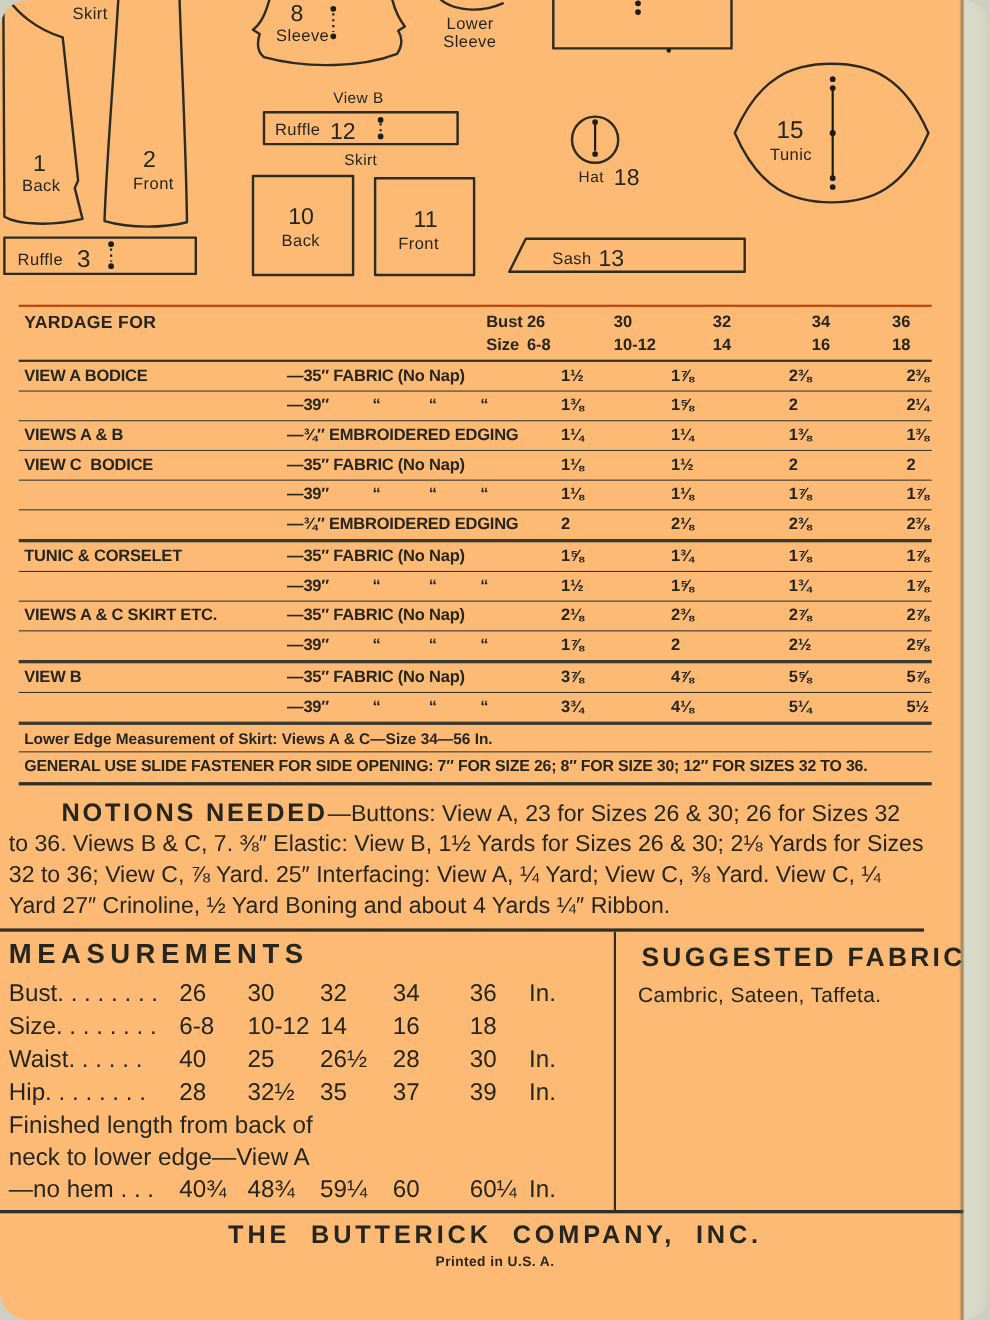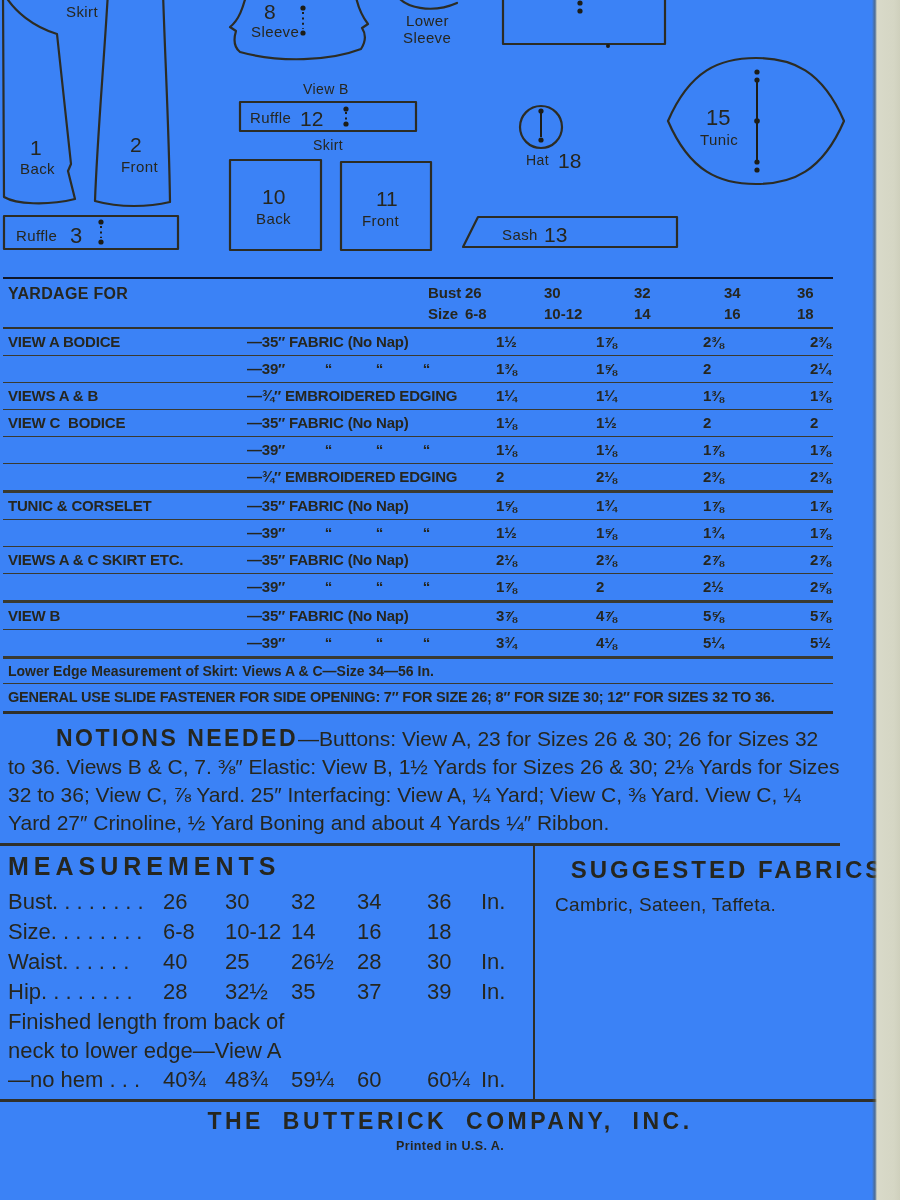--- a/index.html
+++ b/index.html
@@ -1,33 +1,33 @@
 <!DOCTYPE html>
 <html><head>
 <meta charset="utf-8">
 <style>
   html,body{margin:0;padding:0;}
   body{width:900px;height:1200px;overflow:hidden;background:#cfcfc3;}
-  .page{position:relative;width:900px;height:1200px;background:#3b82f6;
-        font-family:"Liberation Sans",sans-serif;color:#26261f;overflow:hidden;}
+  .page{position:relative;width:900px;height:1200px;background:#fdba74;
+        font-family:"Liberation Sans",sans-serif;color:#26261f;overflow:hidden;border-radius:26px;}
   .fold{position:absolute;top:0;left:872px;width:28px;height:1200px;z-index:6;
         background:linear-gradient(90deg,rgba(90,92,75,.0) 0,rgba(90,92,75,.45) 2px,rgba(90,92,75,.55) 3px,#d9dac9 5px,#d5d6c4 22px,#cfd0bd 28px);
         pointer-events:none;}
   svg.diagram{display:block;}
   svg text{fill:#26261f;}
   .shape{fill:none;stroke:#2c2c24;stroke-width:2.2;stroke-linejoin:round;stroke-linecap:round;}
   .grain{stroke:#1d1d17;stroke-width:2;}
   .grain.dash{stroke-dasharray:2 3.4;}
   .dot{fill:#1d1d17;}
   .t-num{font-size:21px;}
   .t-num-lg{font-size:22px;}
   .t-name{font-size:15px;letter-spacing:.4px;}
   .t-small{font-size:14px;letter-spacing:.4px;}
 
-  .yardage{position:relative;margin-left:3px;width:830px;border-top:2px solid #0f172a;}
+  .yardage{position:relative;margin-left:17px;width:830px;border-top:2px solid #c2410c;}
   .yhead{position:relative;height:48px;border-bottom:2.5px solid #33332b;font-weight:bold;}
   .ytitle{position:absolute;left:5px;top:6px;font-size:16px;letter-spacing:.3px;}
   .hrow{position:absolute;left:425px;display:flex;font-size:15px;line-height:21px;}
   .hrow.bust{top:3px;}
   .hrow.size{top:24px;}
   .hlab{width:37px;}
   .hv0{width:79px;}.hv1{width:90px;}.hv2{width:90px;}.hv3{width:73px;}.hv4{width:40px;}
   .yrow{display:grid;grid-template-columns:222px 232px 83px 90px 90px 70px 1fr;
         height:26px;line-height:26px;border-bottom:1.5px solid #3a3a31;
         font-weight:bold;font-size:15px;letter-spacing:-.2px;padding-left:5px;gap:17px;}
@@ -35,21 +35,21 @@
   .yrow span{white-space:pre;overflow:visible;}
   .ynote1{height:24px;line-height:24px;border-bottom:1.5px solid #3a3a31;
           font-size:14px;font-weight:bold;padding-left:5px;}
   .ynote2{height:27px;line-height:27px;border-bottom:3px solid #30302a;
           font-size:14.5px;font-weight:bold;letter-spacing:-.2px;padding-left:5px;white-space:nowrap;}
 
   .notions{width:832px;padding:10px 0 6px 8px;font-size:21px;line-height:28px;
            border-bottom:3px solid #30302a;}
   .notions b{font-size:23px;letter-spacing:2.5px;font-weight:bold;margin-left:48px;}
 
-  .bottom{display:flex;width:900px;border-bottom:3px solid #30302a;min-height:248px;}
+  .bottom{display:flex;width:900px;border-bottom:3px solid #30302a;min-height:248px;gap:25px;}
   .mcol{width:533px;box-sizing:border-box;padding:2px 0 4px 8px;}
   .mtitle{font-size:25px;font-weight:bold;letter-spacing:5px;margin:4px 0 6px;}
   .mrow{display:grid;grid-template-columns:155px 62px 66px 66px 70px 54px 40px;
         font-size:22px;height:30px;line-height:30px;}
   .mnote{font-size:22px;line-height:29px;}
   .fcol{flex:1;border-left:2px solid #2e2e27;padding:8px 0 0 20px;}
   .ftitle{font-size:24px;font-weight:bold;letter-spacing:3px;margin:2px 0 10px;text-align:center;}
   .ftext{font-size:19px;letter-spacing:.3px;}
 
   .footer{padding-top:6px;}

